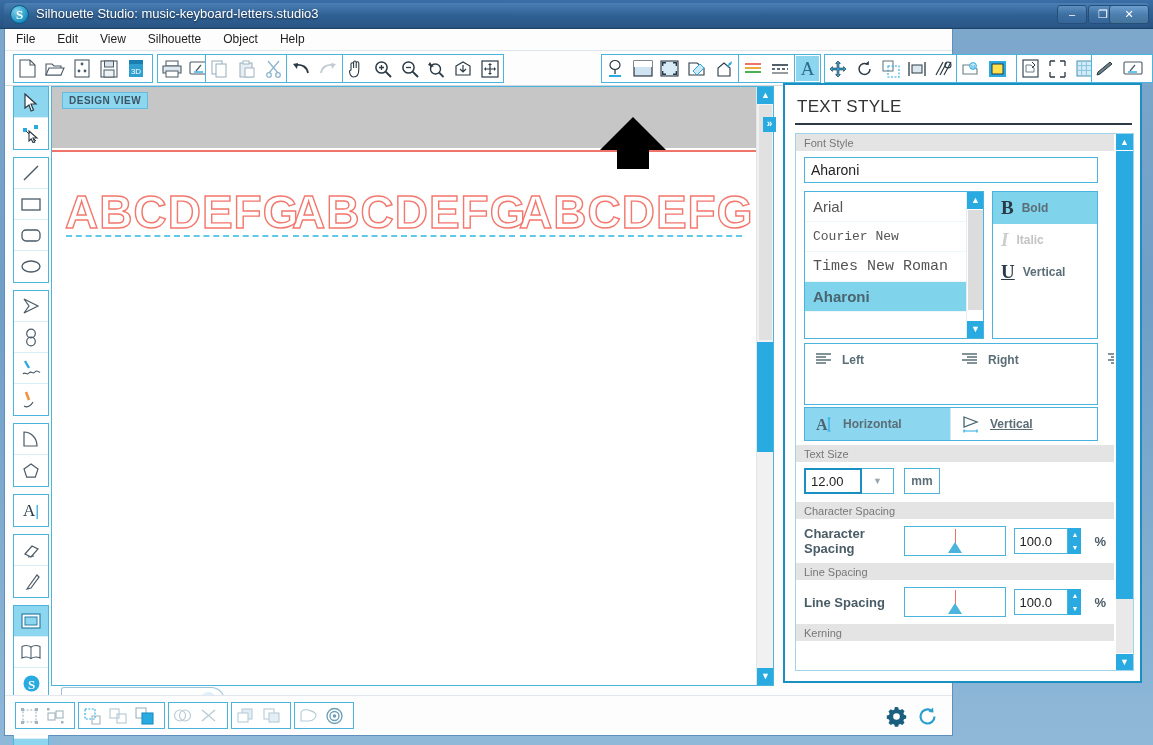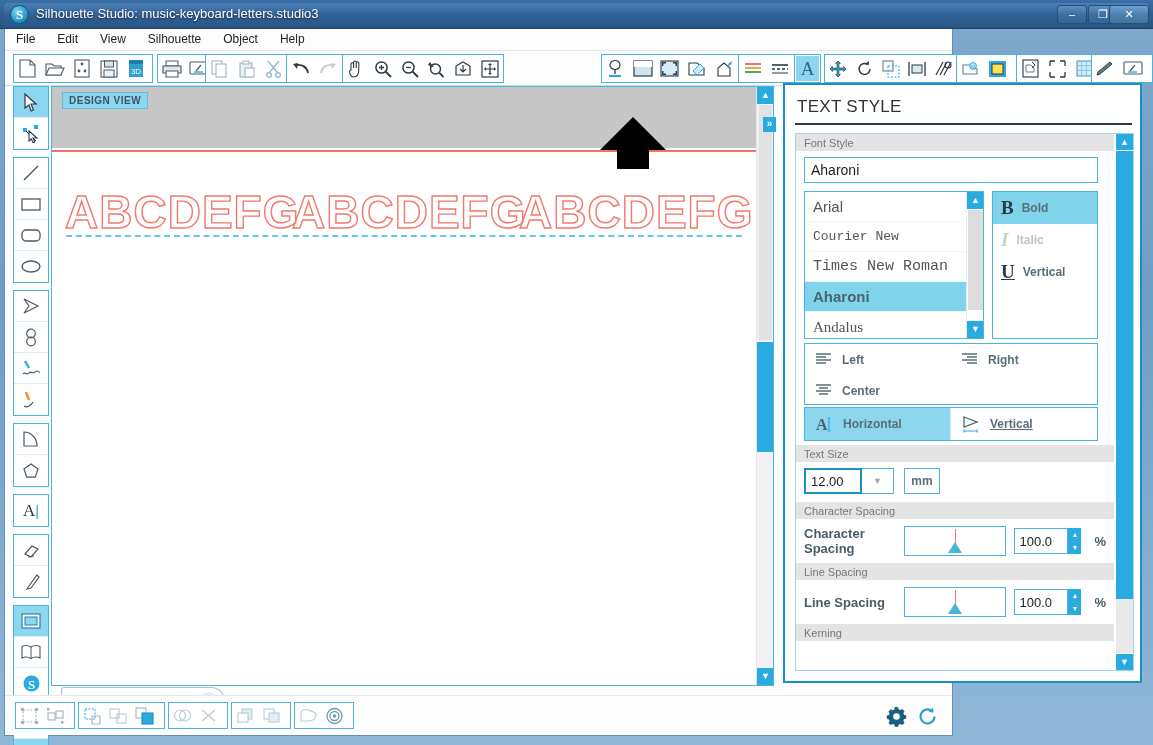--- a/index.html
+++ b/index.html
@@ -208,21 +208,21 @@
   .style-row{
     height:32px; display:flex; align-items:center; padding-left:8px; gap:8px;
     font-size:12px; font-weight:bold; color:#5b6e78; cursor:default;
   }
   .style-row.sel{ background:#7fd4ec; }
   .style-row.dis{ color:#c3c3c3; }
   .style-glyph{ font-family:"Liberation Serif",serif; font-size:19px; color:#2b3a45; }
   .style-row.dis .style-glyph{ color:#cdcdcd; }
   
   #just-box{ margin:4px 8px 0 8px; width:294px; height:62px; border:1px solid #4bb4dd;
-    display:flex; flex-wrap:wrap; }
+    display:flex; flex-wrap:wrap;flex-direction:column; }
   .just-cell{ width:50%; height:31px; display:flex; align-items:center; padding-left:10px;
     gap:10px; font-size:12px; font-weight:bold; color:#5b6e78; cursor:default; }
   #orient-box{ margin:2px 8px 0 8px; width:294px; height:34px; border:1px solid #4bb4dd;
     display:flex; }
   .orient-cell{ width:50%; display:flex; align-items:center; padding-left:10px; gap:9px;
     font-size:12px; font-weight:bold; color:#5b6e78; cursor:default;
     border-right:1px solid #cde9f4; }
   .orient-cell.sel{ background:#8cd6ef; }
   .orient-cell:last-child{ border-right:none;text-decoration:underline; }
   
@@ -842,21 +842,20 @@
           
           <div class="sec-head">Font Style</div>
           <input id="font-input" value="Aharoni" style="">
 
           <div id="font-area">
             <div id="font-list">
               <div class="font-row" style="font-family:'Liberation Sans',sans-serif;">Arial</div>
               <div class="font-row" style="font-family:'Liberation Mono',monospace;font-size:13px;">Courier New</div>
               <div class="font-row" style="font-family:Liberation Mono, monospace;">Times New Roman</div>
               <div class="font-row sel">Aharoni</div>
-              <div class="font-row" style="font-family:'Liberation Serif',serif;">Andalus</div>
               <div id="fl-scroll">
                 <div id="fls-up">▲</div>
                 <div id="fls-thumb"></div>
                 <div id="fls-dn">▼</div>
               </div>
             </div>
 
             <div id="style-box">
               <div class="style-row sel">
                 <span class="style-glyph" style="font-weight:bold;">B</span>

